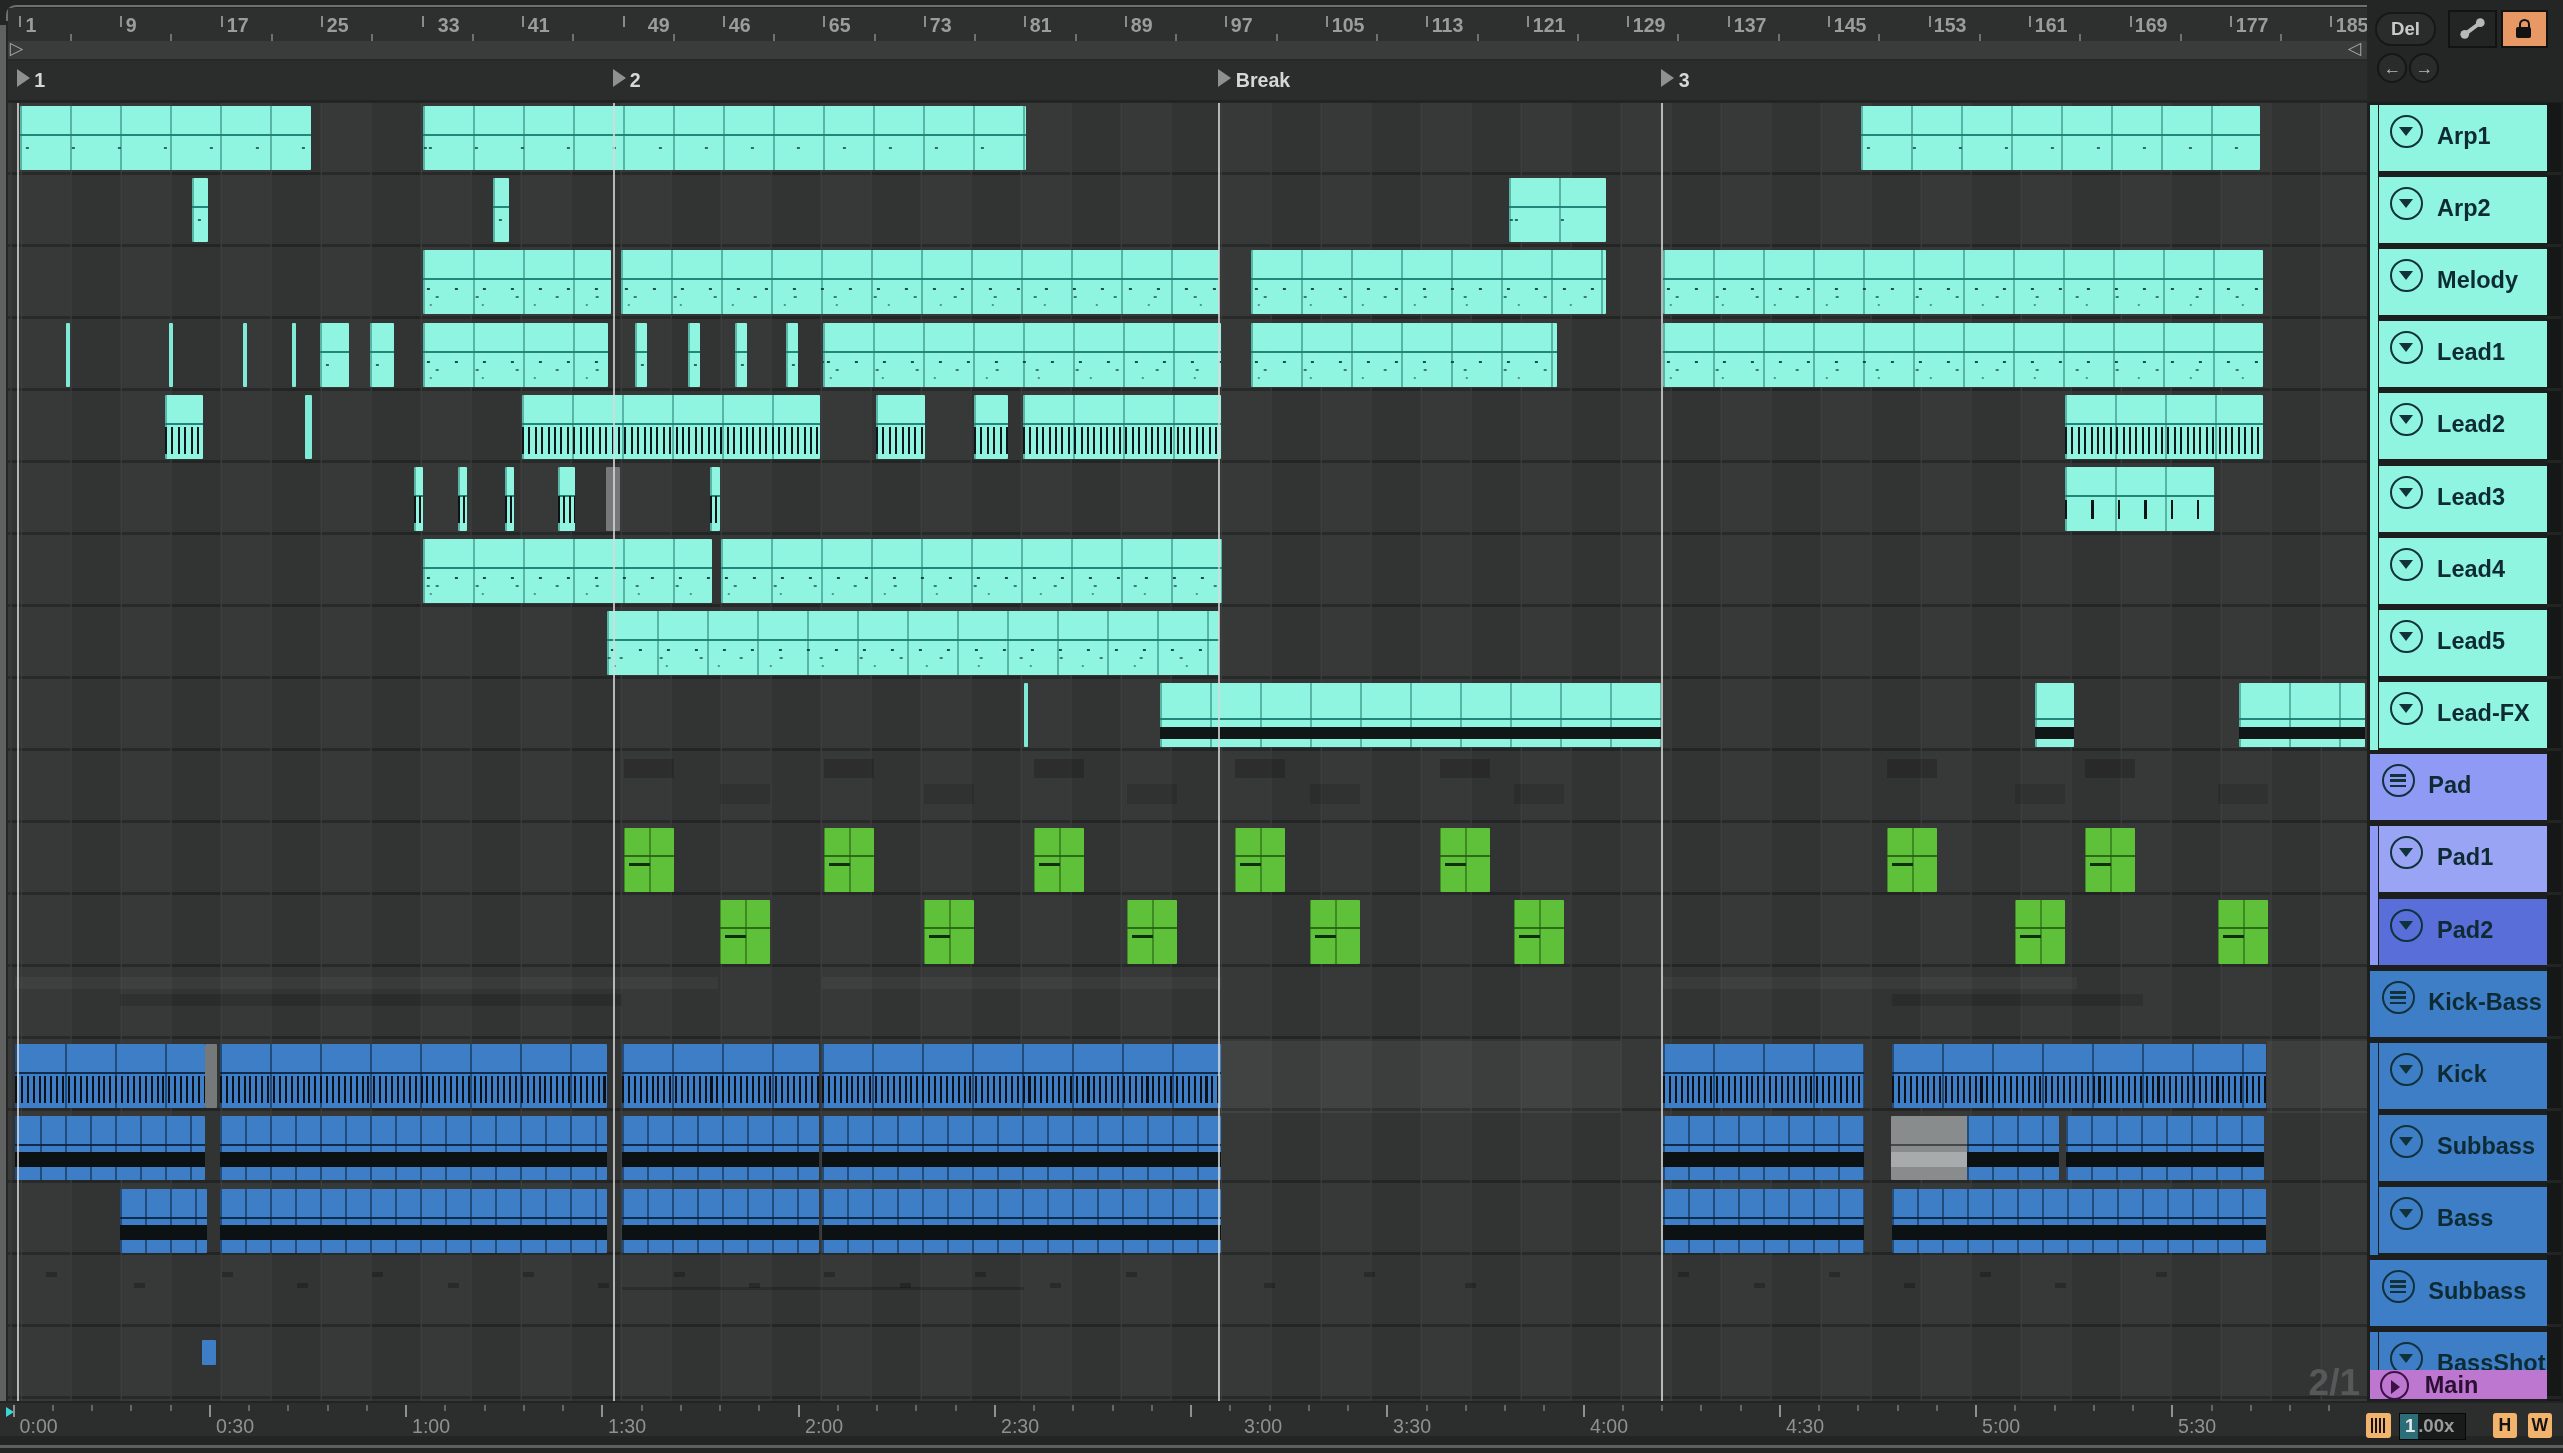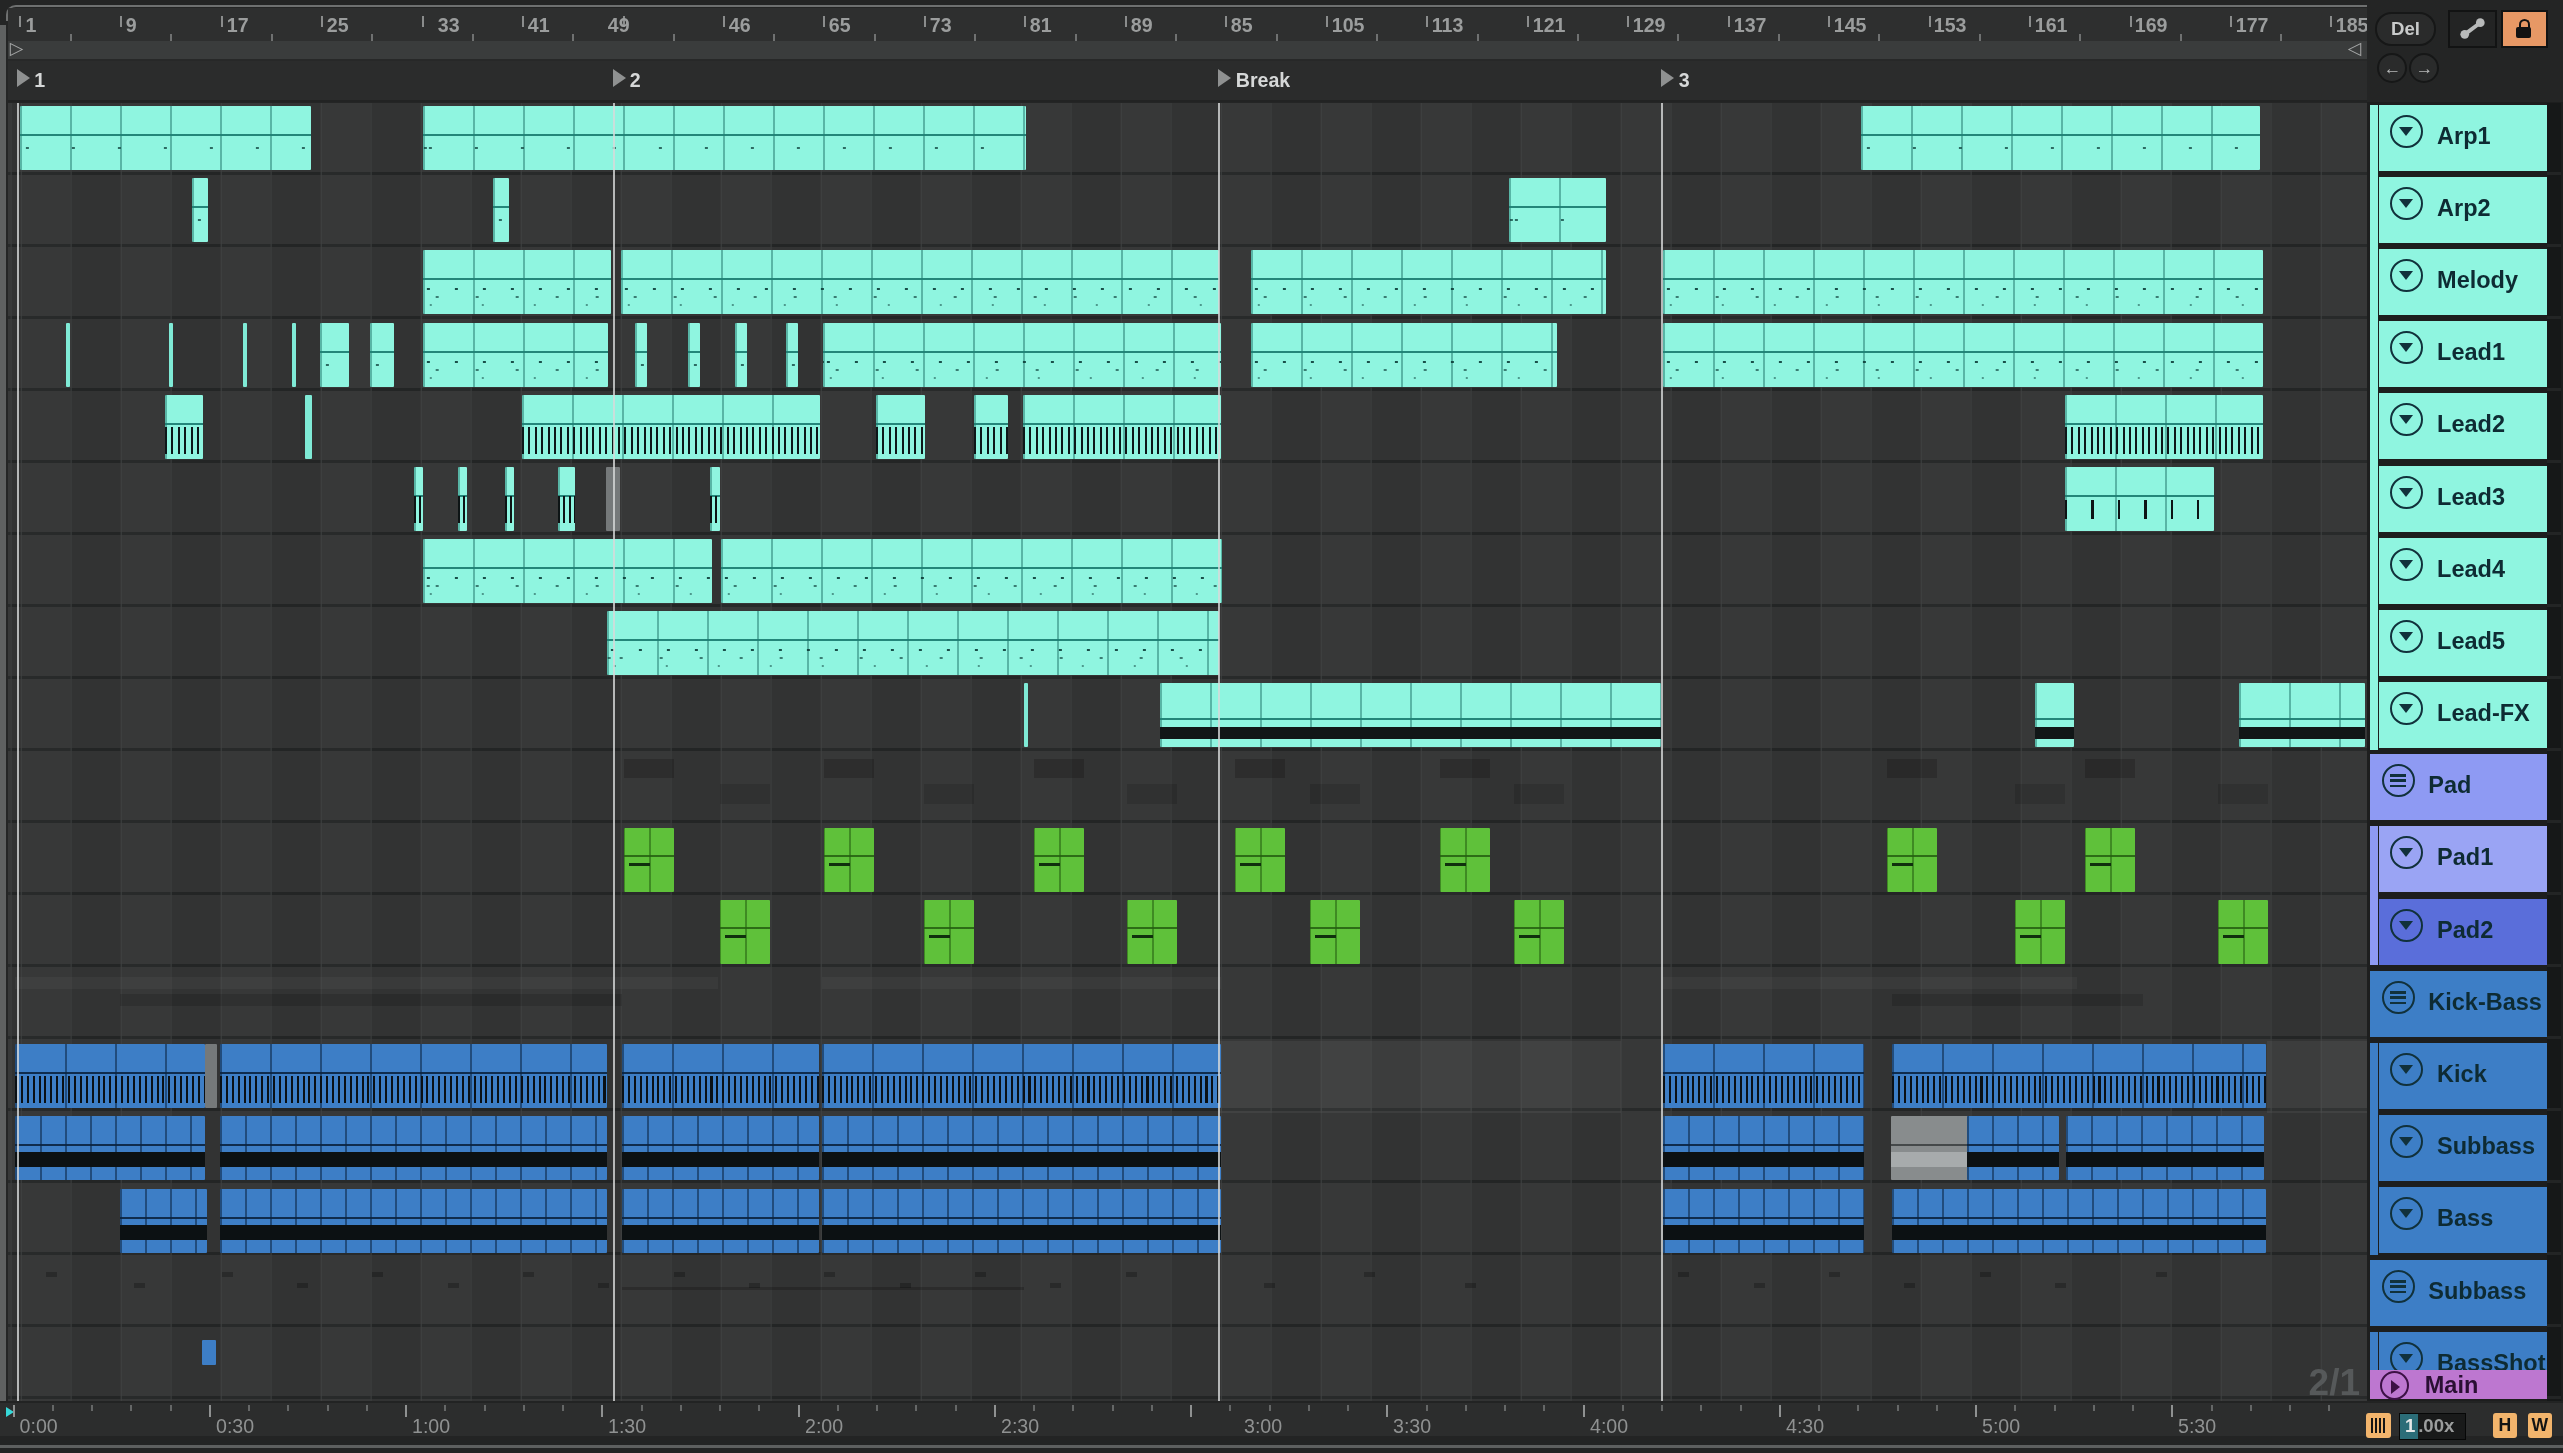--- a/index.html
+++ b/index.html
@@ -132,39 +132,39 @@
       <div class="btick" style="left: 313px;"></div>
       <div class="blab" style="left: 319px;">25</div>
       <div class="bmin" style="left: 363px;"></div>
       <div class="btick" style="left: 414px;"></div>
       <div class="blab" style="left: 430px;">33</div>
       <div class="bmin" style="left: 464px;"></div>
       <div class="btick" style="left: 514px;"></div>
       <div class="blab" style="left: 520px;">41</div>
       <div class="bmin" style="left: 564px;"></div>
       <div class="btick" style="left: 615px;"></div>
-      <div class="blab" style="left: 600px;">49</div>
+      <div class="blab" style="left: 640px;">49</div>
       <div class="bmin" style="left: 665px;"></div>
       <div class="btick" style="left: 715px;"></div>
       <div class="blab" style="left: 721px;">46</div>
       <div class="bmin" style="left: 765px;"></div>
       <div class="btick" style="left: 815px;"></div>
       <div class="blab" style="left: 821px;">65</div>
       <div class="bmin" style="left: 866px;"></div>
       <div class="btick" style="left: 916px;"></div>
       <div class="blab" style="left: 922px;">73</div>
       <div class="bmin" style="left: 966px;"></div>
       <div class="btick" style="left: 1016px;"></div>
       <div class="blab" style="left: 1022px;">81</div>
       <div class="bmin" style="left: 1067px;"></div>
       <div class="btick" style="left: 1117px;"></div>
       <div class="blab" style="left: 1123px;">89</div>
       <div class="bmin" style="left: 1167px;"></div>
       <div class="btick" style="left: 1217px;"></div>
-      <div class="blab" style="left: 1223px;">85</div>
+      <div class="blab" style="left: 1223px;">97</div>
       <div class="bmin" style="left: 1268px;"></div>
       <div class="btick" style="left: 1318px;"></div>
       <div class="blab" style="left: 1324px;">105</div>
       <div class="bmin" style="left: 1368px;"></div>
       <div class="btick" style="left: 1418px;"></div>
       <div class="blab" style="left: 1424px;">113</div>
       <div class="bmin" style="left: 1469px;"></div>
       <div class="btick" style="left: 1519px;"></div>
       <div class="blab" style="left: 1525px; text-align: right;">121</div>
       <div class="bmin" style="left: 1569px;"></div>

